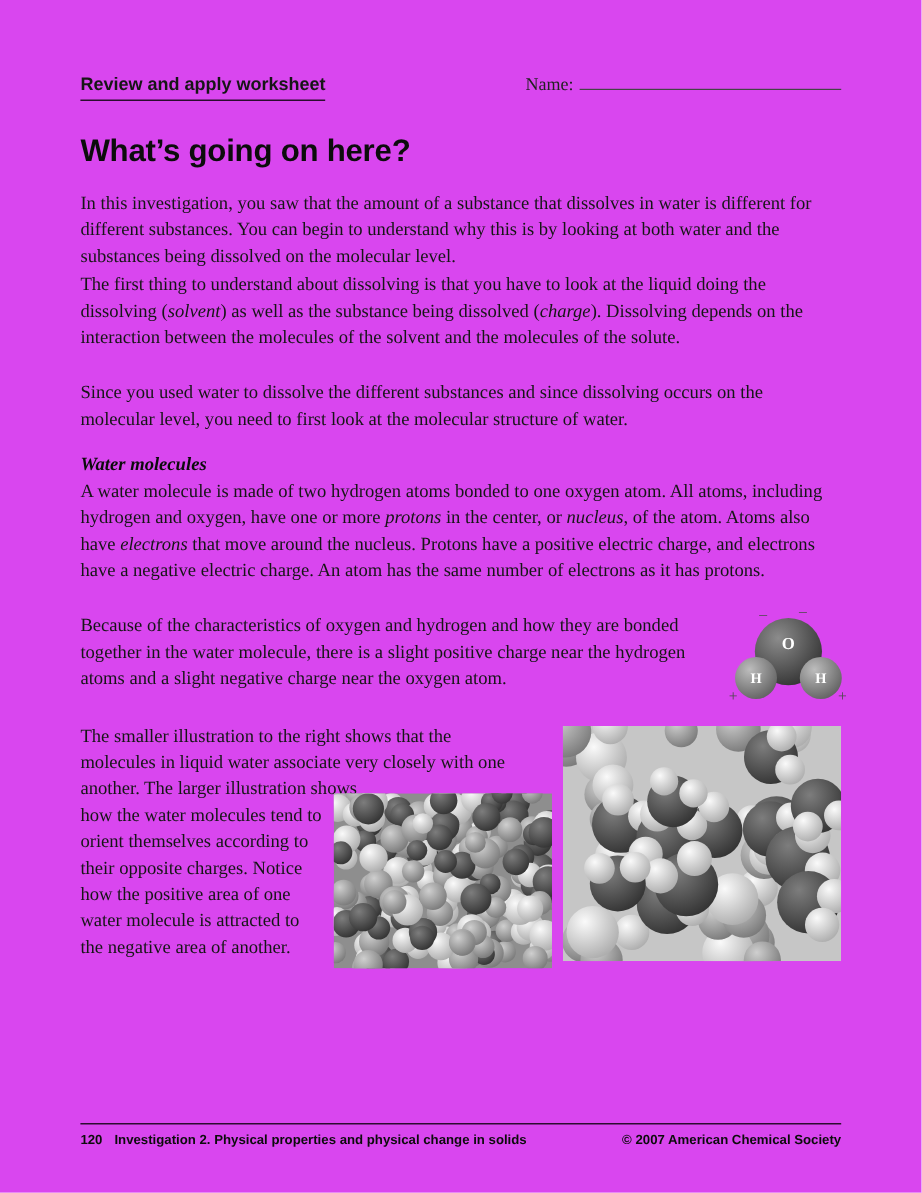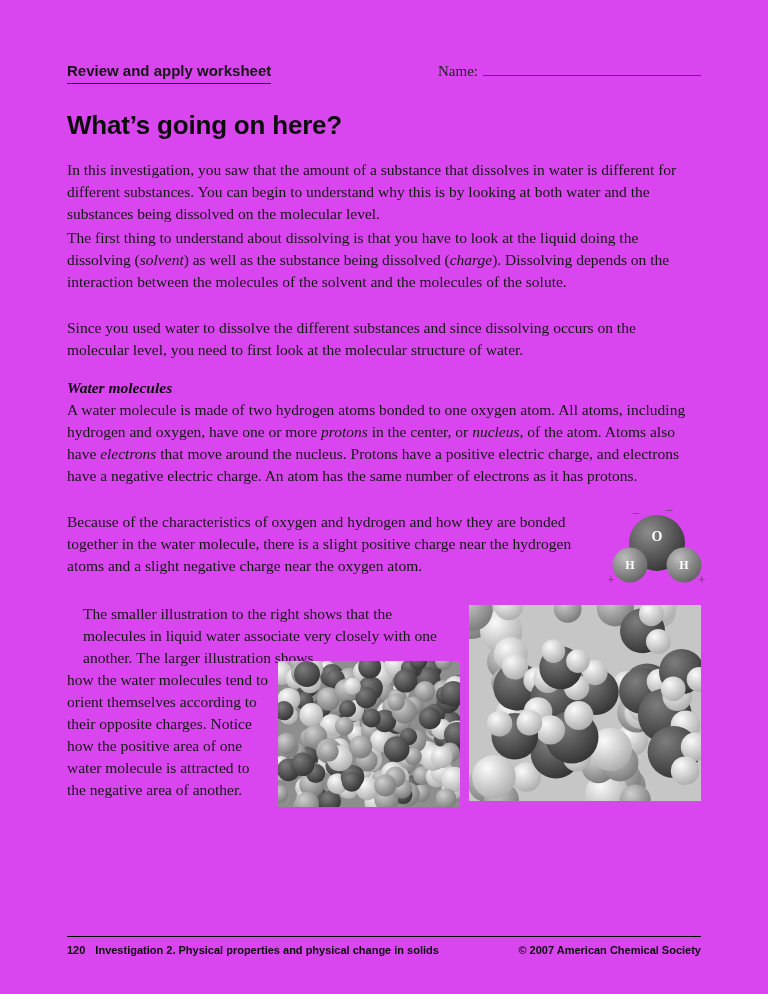--- a/index.html
+++ b/index.html
@@ -60,21 +60,21 @@
   em { font-style: italic; }
   
   .charge-row { position: relative; margin-top: 10px; min-height: 86px; }
   .charge-text { width: 522px; }
   .molecule-figure { position: absolute; right: -8px; top: -8px; width: 104px; height: 86px; }
   .charge-sign { font-family: "Liberation Serif", serif; font-size: 13px; fill: #4a4a4a; text-anchor: middle; }
   .atom-label-o { font-family: "Liberation Serif", serif; font-size: 14px; font-weight: 700; fill: #fff; text-anchor: middle; }
   .atom-label-h { font-family: "Liberation Serif", serif; font-size: 12px; font-weight: 700; fill: #fff; text-anchor: middle; }
   
   .illustration-section { position: relative; margin-top: 6px; height: 214px; }
-  .text-a { width: 372px; margin-left: 16px; }
+  .text-a { width: 372px; }
   .text-b { width: 202px; }
   .small-illustration {
     position: absolute; left: 211px; top: 58px;
     width: 182px; height: 146px; overflow: hidden;
   }
   .large-illustration {
     position: absolute; right: 0px; top: 2px;
     width: 232px; height: 196px; overflow: hidden;
   }
   .small-illustration svg, .large-illustration svg { display:block; }

